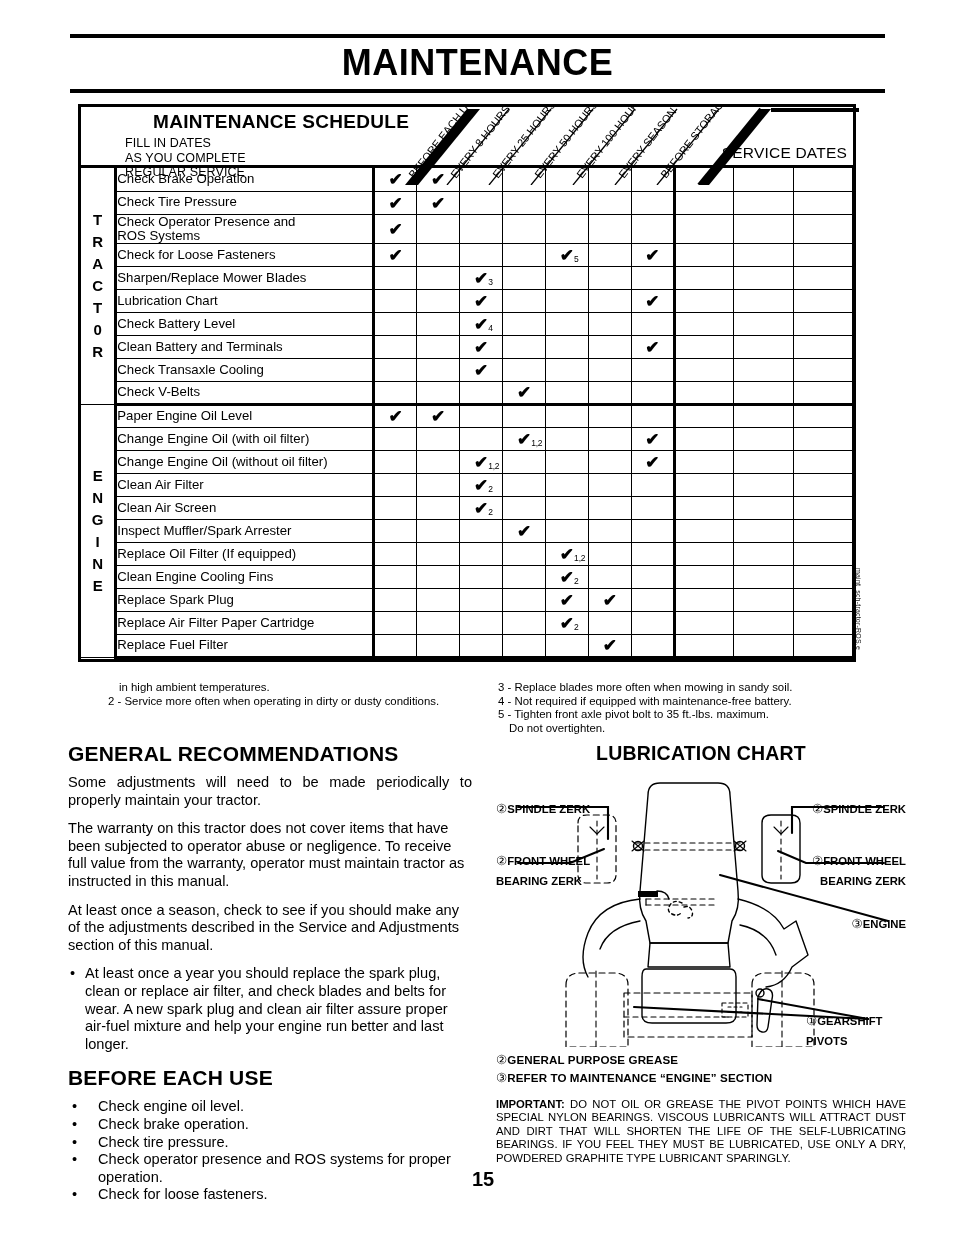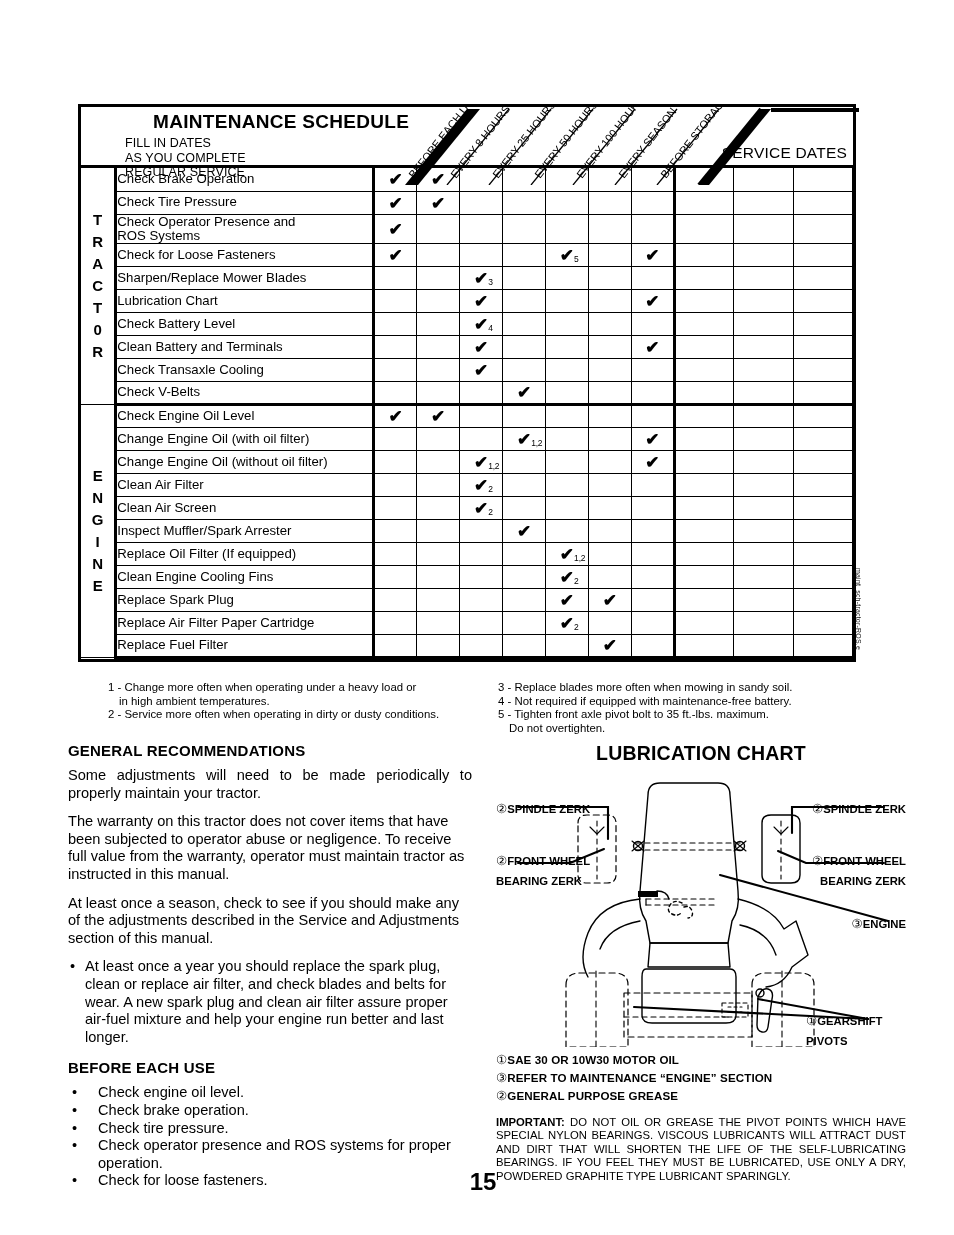--- a/index.html
+++ b/index.html
@@ -134,21 +134,21 @@
     transform-origin: left top;
     white-space: nowrap;
     letter-spacing: .2px;
   }
 
   
   .col-left { position: absolute; left: 68px; top: 742px; width: 404px; }
   .col-right { position: absolute; left: 496px; top: 742px; width: 410px; }
 
   h2.sec {
-    font-size: 15px; font-weight: bold; margin: 0 0 8px 0; letter-spacing: .2px;
+    font-size: 21px; font-weight: bold; margin: 0 0 8px 0; letter-spacing: .2px;
   }
   h2.sec.centered { text-align: center; font-size: 19.5px; margin-bottom: 6px; }
 
   p.body {
     font-size: 14.6px; line-height: 17.6px; margin: 0 0 11px 0;
   }
   p.body.just { text-align: justify; }
 
   ul.bullets { list-style: none; margin: 0; padding: 0; }
   ul.bullets li {
@@ -171,30 +171,35 @@
   .cnum { font-weight: normal; font-size: 12.5px; }
 
   .important {
     margin-top: 11px;
     font-size: 11.3px; line-height: 13.4px; text-align: justify;
   }
   .important b { font-weight: bold; }
 
   .page-num {
     position: absolute; left: 0; right: 0; top: 1168px;
-    text-align: center; font-size: 24px; font-weight: bold; margin-left: 12px;
+    text-align: center; font-size: 20px; font-weight: bold; margin-left: 12px;
   }
 
   .lbl { font-size: 11.3px; font-weight: bold; line-height: 20px; }
 </style>
 </head>
 <body>
 
 <div class="page">
 
+  <div class="page-header">
+    <div class="rule-top"></div>
+    <div class="doc-title">MAINTENANCE</div>
+    <div class="rule-bot"></div>
+  </div>
 
   <div class="sched-block">
 
     <div class="sched-head">
       <div class="sched-title">MAINTENANCE SCHEDULE</div>
       <div class="sched-sub">
         <div>FILL IN DATES</div>
         <div>AS YOU COMPLETE</div>
         <div>REGULAR SERVICE</div>
       </div>
@@ -371,21 +376,21 @@
             <td class="cat-cell" rowspan="11">
               <span class="stack">
                 <span>E</span>
                 <span>N</span>
                 <span>G</span>
                 <span>I</span>
                 <span>N</span>
                 <span>E</span>
               </span>
             </td>
-            <td class="task-cell">Check Engine Oil Level</td>
+            <td class="task-cell">Paper Engine Oil Level</td>
             <td class="chk-cell"><span class="chk">✔</span></td>
             <td class="chk-cell"><span class="chk">✔</span></td>
             <td class="chk-cell"></td>
             <td class="chk-cell"></td>
             <td class="chk-cell"></td>
             <td class="chk-cell"></td>
             <td class="chk-cell last-chk"></td>
             <td class="chk-cell sd-cell"></td>
             <td class="chk-cell sd-cell"></td>
             <td class="chk-cell sd-cell"></td>
@@ -521,21 +526,20 @@
             <td class="chk-cell sd-cell"></td>
           </tr>
         </tbody>
     </table>
   </div>
 
   <div class="fig-id">maint_sch-tractor-ROS.e</div>
 
   <div class="footnotes">
     <div class="fn-col left">
-      <div class="fn-line">1 - Change more often when operating under a heavy load or</div>
       <div class="fn-line fn-indent">in high ambient temperatures.</div>
       <div class="fn-line">2 - Service more often when operating in dirty or dusty conditions.</div>
     </div>
     <div class="fn-col right">
       <div class="fn-line">3 - Replace blades more often when mowing in sandy soil.</div>
       <div class="fn-line">4 - Not required if equipped with maintenance-free battery.</div>
       <div class="fn-line">5 - Tighten front axle pivot bolt to 35 ft.-lbs. maximum.</div>
       <div class="fn-line fn-indent">Do not overtighten.</div>
     </div>
   </div>
@@ -668,23 +672,22 @@
         <span class="cnum">③</span><span>ENGINE</span>
       </div>
 
       <div class="lbl" style="position:absolute;right:0px;top:240px;text-align:left;width:100px;margin-left:32px;">
         <div><span class="cnum">①</span><span>GEARSHIFT</span></div>
         <div>PIVOTS</div>
       </div>
     </div>
 
     <div class="lube-legend">
-      <div><span class="cnum">①</span><span>SAE 30 OR 10W30 MOTOR OIL</span></div>
+      <div><span class="cnum">②</span><span>GENERAL PURPOSE GREASE</span></div>
       <div><span class="cnum">③</span><span>REFER TO MAINTENANCE “ENGINE”  SECTION</span></div>
-      <div><span class="cnum">②</span><span>GENERAL PURPOSE GREASE</span></div>
     </div>
 
     <div class="important">
       <b>IMPORTANT:</b><span>  DO NOT OIL OR GREASE THE PIVOT POINTS WHICH HAVE SPECIAL NYLON BEARINGS.  VISCOUS LUBRICANTS WILL ATTRACT DUST AND DIRT THAT WILL SHORTEN THE LIFE OF THE SELF-LUBRICATING BEARINGS.  IF YOU FEEL THEY MUST BE LUBRICATED, USE ONLY A DRY, POWDERED GRAPHITE TYPE LUBRICANT SPARINGLY.</span>
     </div>
   </div>
 
   <div class="page-num">15</div>
 </div>
 

